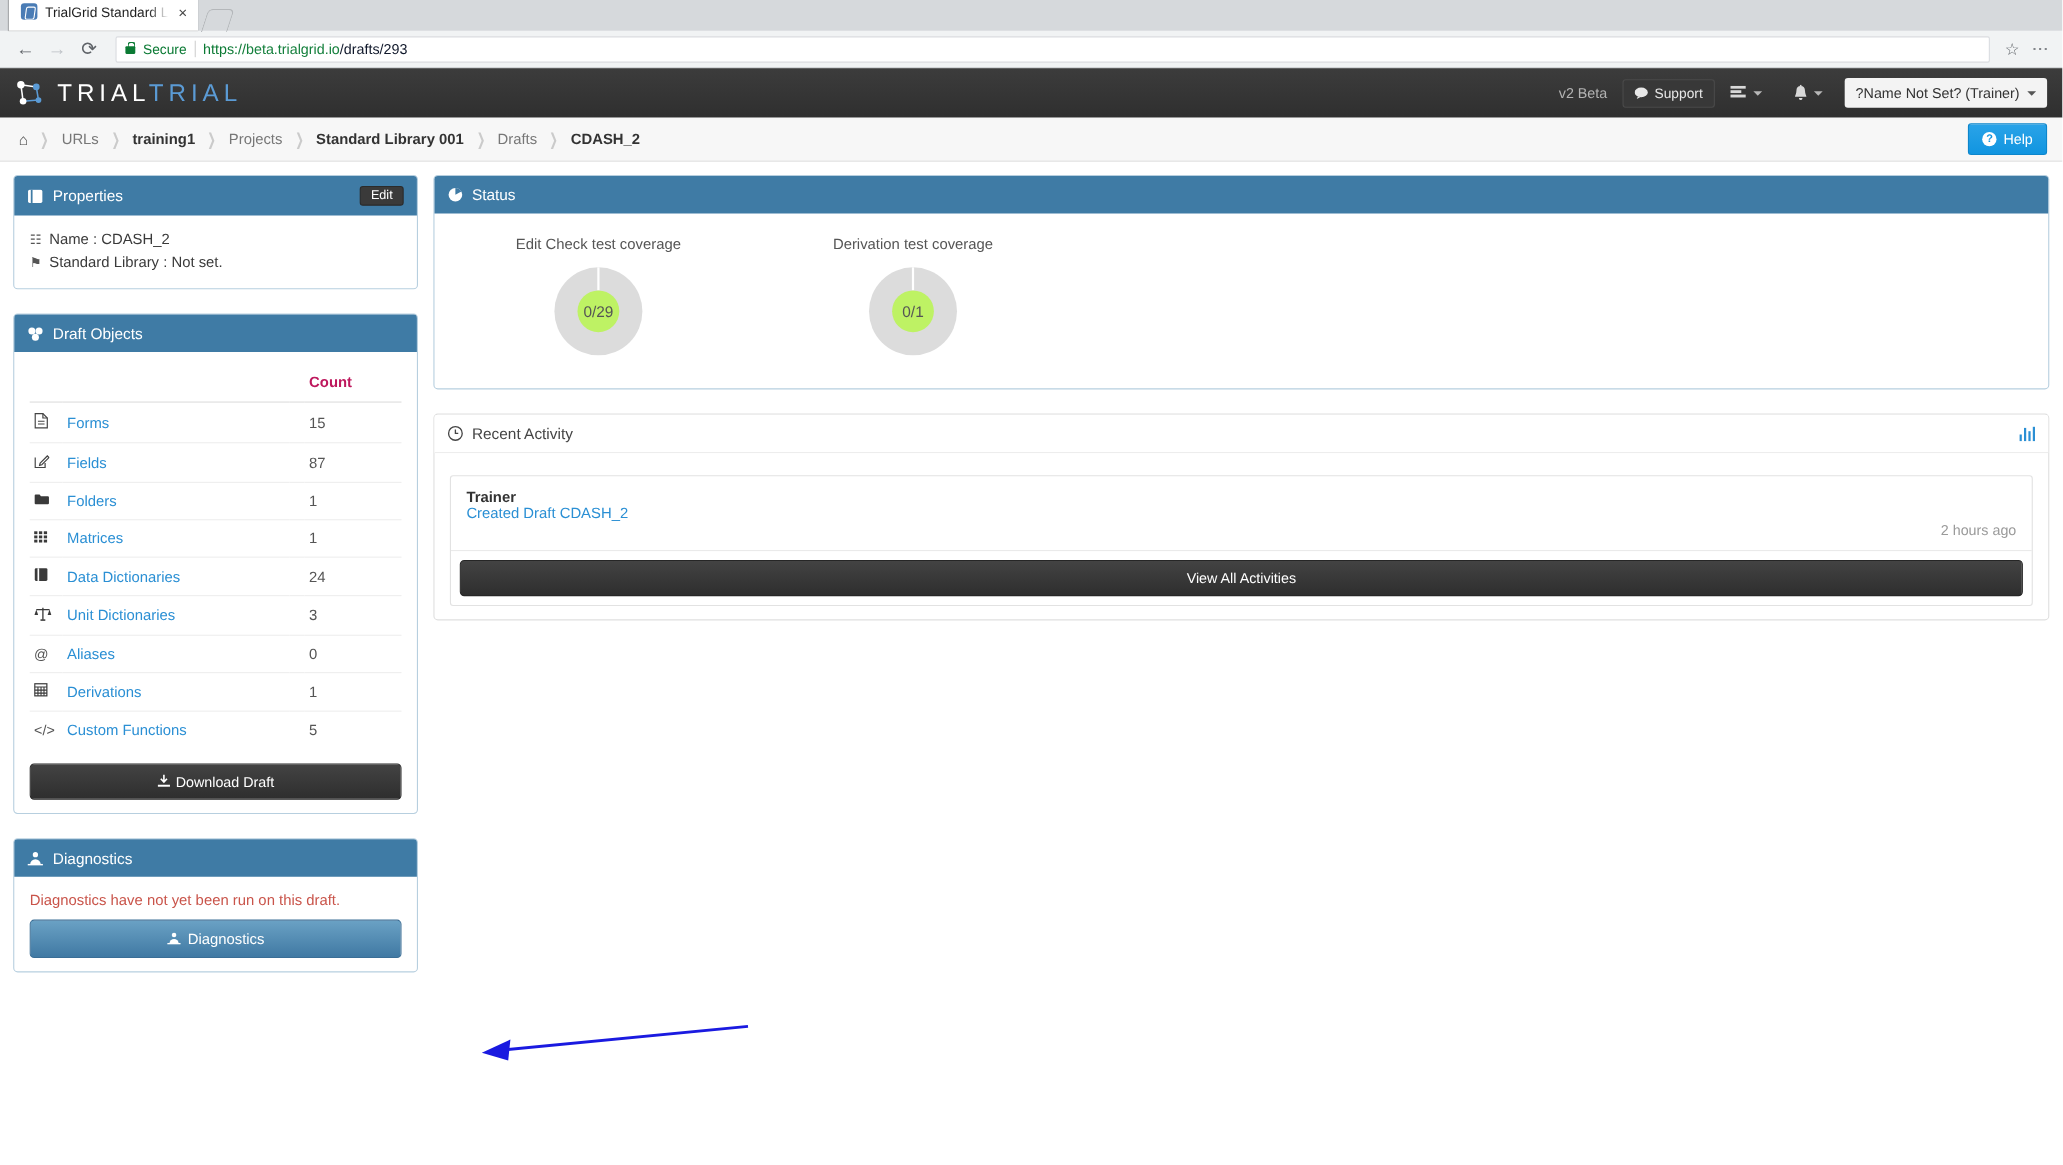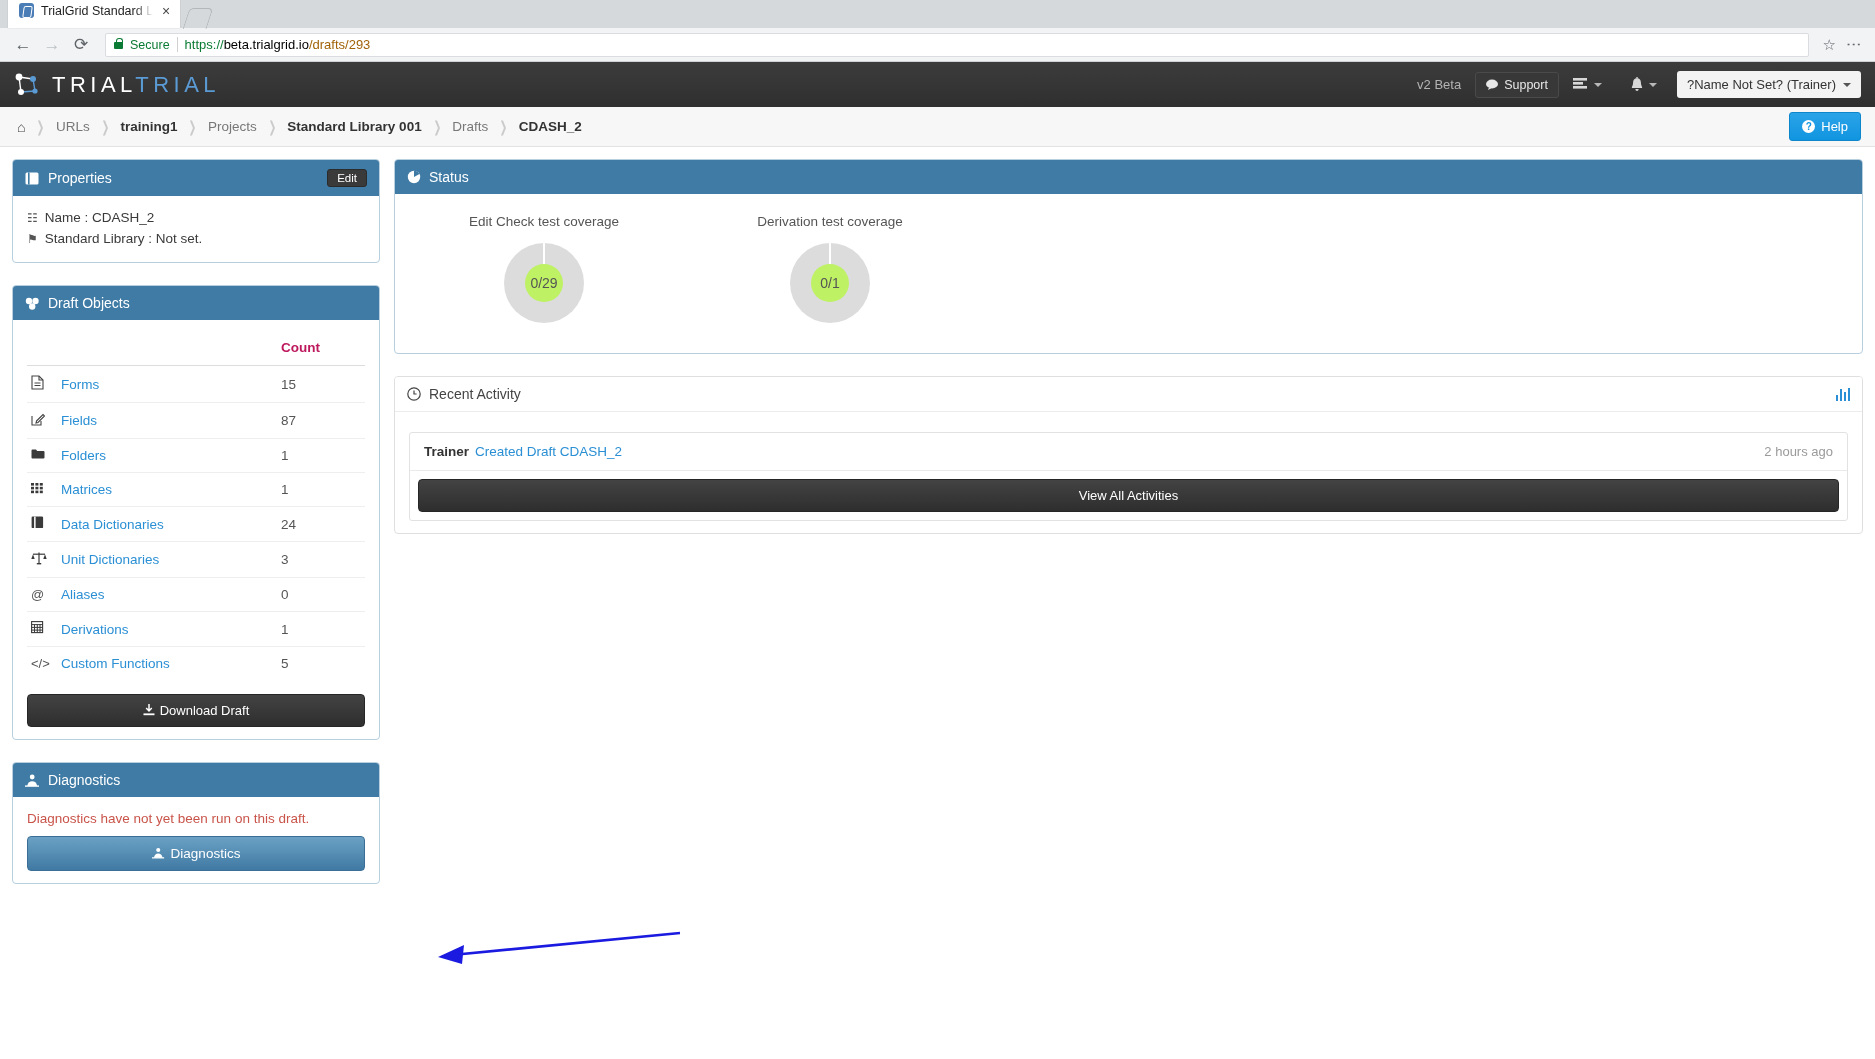--- a/index.html
+++ b/index.html
@@ -128,22 +128,22 @@
     left: 2px; top: -4px;
     width: 5px; height: 5px;
     border: 1.4px solid #0b7a34;
     border-bottom: none;
     border-radius: 3px 3px 0 0;
   }
   .secure-label { color: #0b7a34; font-size: 12.5px; }
   .omni-sep { width: 1px; height: 15px; background: #d0d0d0; }
   .url { white-space: nowrap; }
   .url .scheme { color: #0b7a34; }
-  .url .host { color: #000000; }
-  .url .path { color: #a16207; }
+  .url .host { color: #15803d; }
+  .url .path { color: #0f172a; }
   .star-icon { font-size: 15px; color: #5f6368; padding: 0 5px; cursor: pointer; }
   .kebab-icon {
     font-size: 15px; color: #5f6368; padding: 0 6px;
     letter-spacing: 0; line-height: 0.6; cursor: pointer;
     writing-mode: vertical-rl;
   }
 
   
   .app-navbar {
     height: 45px;
@@ -402,20 +402,21 @@
     border: 1px solid #e2e2e2;
     border-radius: 3px;
     margin-top: 8px;
   }
   .act-item {
     display: flex;
     align-items: flex-start;
     padding: 11px 14px;
     font-size: 13.5px;
     border-bottom: 1px solid #eaeaea;
+    flex-direction: column;
   }
   .act-user { font-weight: bold; color: #333; margin-right: 6px; }
   .act-link { color: #2a8fd4; text-decoration: none; cursor: pointer; }
   .act-time { margin-left: auto; color: #9a9a9a; font-size: 13px; }
   .act-footer { padding: 8px; }
   .bar-chart-icon { cursor: pointer; display: inline-flex; align-items: flex-end; gap: 1.5px; height: 13px; }
   .bar-chart-icon i { display: block; width: 2.5px; background: #2a8fd4; }
 
   
   .annot-arrow {

